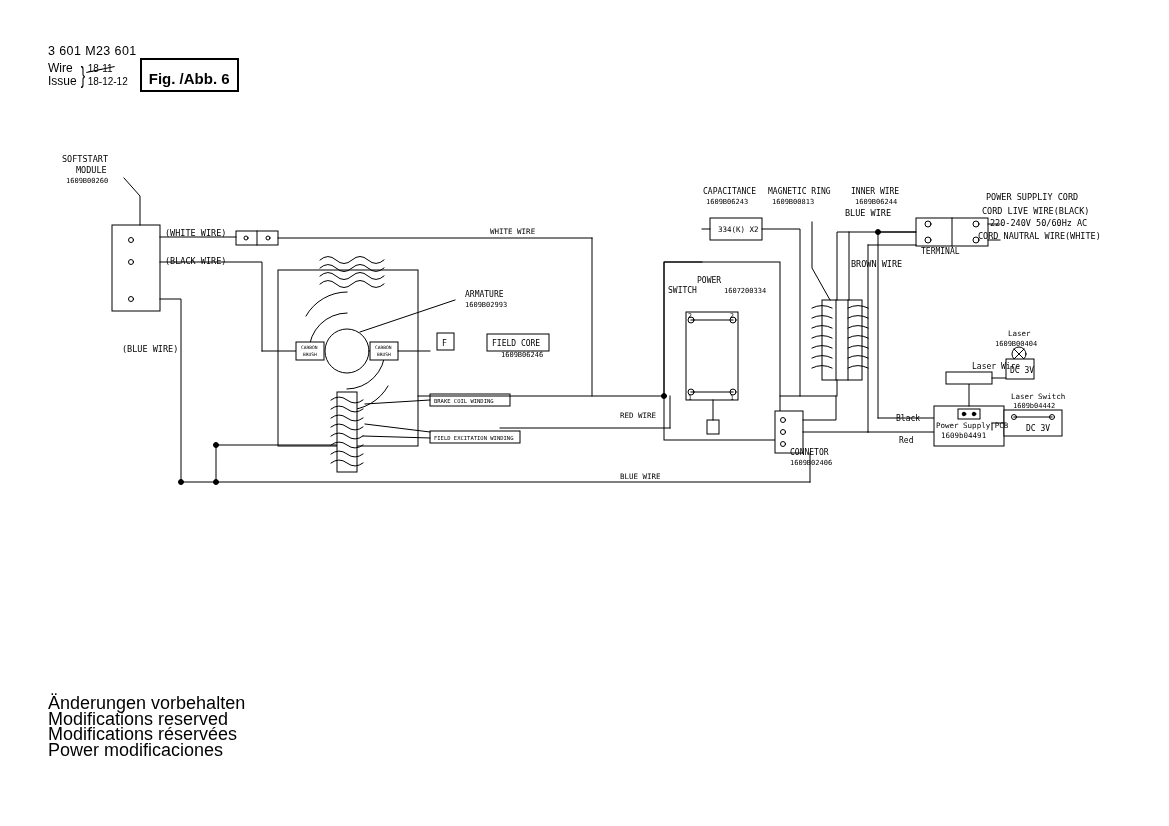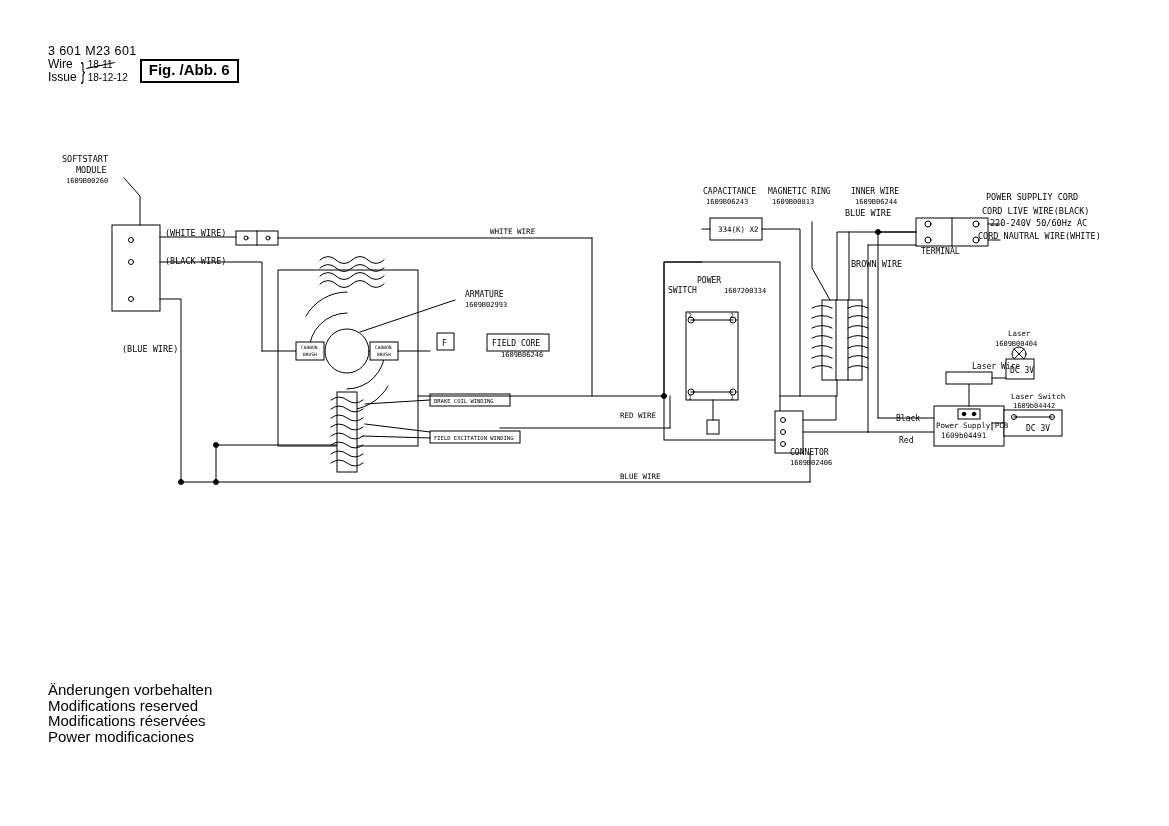--- a/index.html
+++ b/index.html
@@ -55,32 +55,32 @@
     position: absolute;
     left: -2px;
     right: -2px;
     top: 50%;
     border-top: 1.3px solid #000;
     transform: rotate(-12deg);
   }
   #fig-badge {
     margin-left: 12px;
     border: 2px solid #000;
-    padding: 0 7px 3px 7px;
+    padding: 10px 7px 3px 7px;
     font-size: 15px;
     font-weight: bold;
     font-family: "Liberation Sans", sans-serif;
     line-height: 17px;
   }
   
   #footer-block {
     left: 48px;
-    top: 682px;
+    top: 696px;
     font-family: "Liberation Sans", sans-serif;
-    font-size: 15px;
+    font-size: 18px;
     line-height: 15.5px;
   }
   
   #schematic {
     left: 0;
     top: 0;
     width: 1169px;
     height: 826px;
   }
   text {

